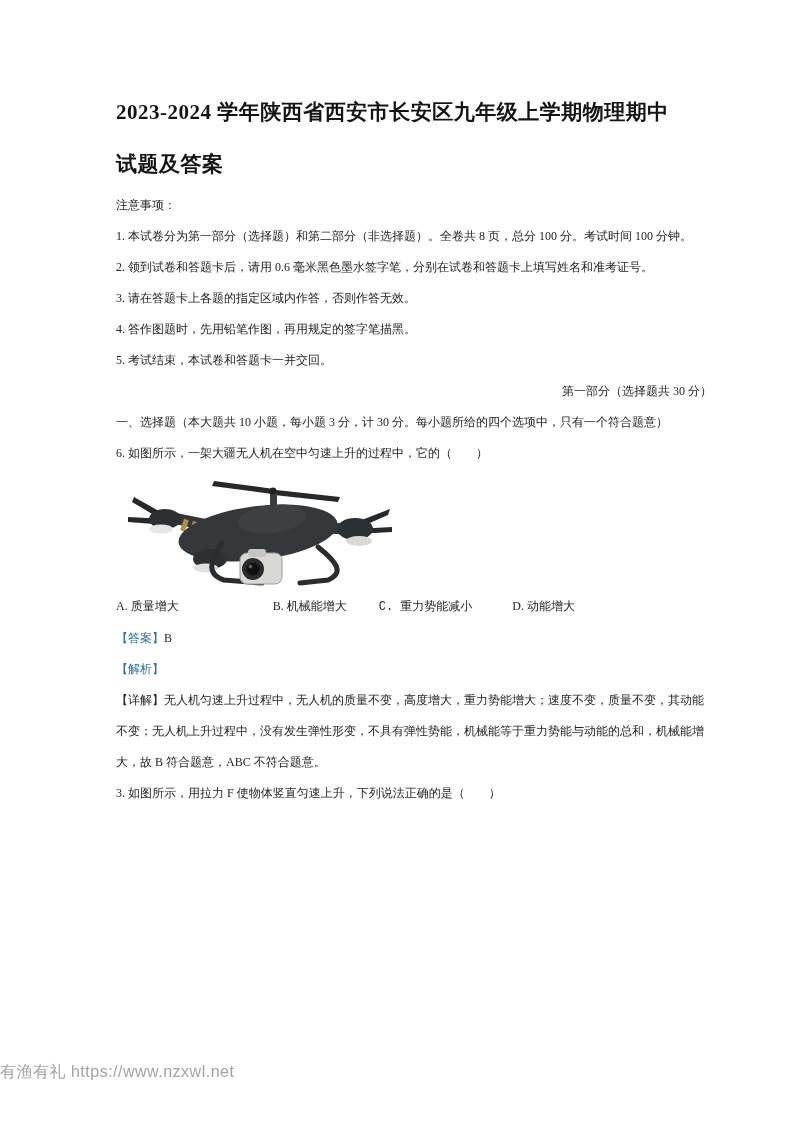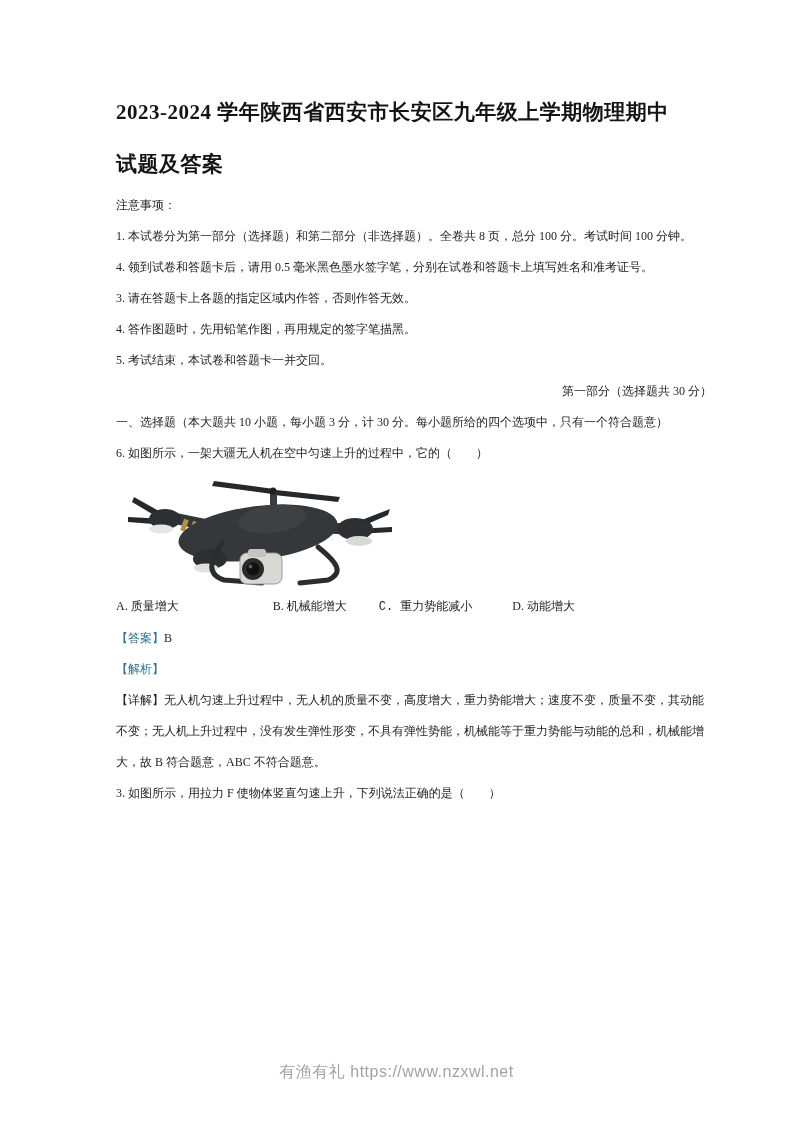--- a/index.html
+++ b/index.html
@@ -14,35 +14,35 @@
   }
   .line{margin:0;font-size:12px;line-height:31px;color:#242424;}
   .center{text-align:right;}
   .blue{color:#2d708f;}
   .figure{width:272px;height:118px;margin:2px 0 2px 6px;}
   .opts{width:596px;}
   .opt-a{margin-right:94px;}
   .opt-b{margin-right:32px;}
   .opt-c{margin-right:40px;font-family:Liberation Mono, monospace;}
   .footer{
-    position:absolute;left:0;right:0;top:1062px;text-align:center;
+    position:absolute;left:0;right:0;top:1062px;text-align:left;
     font-family:"Liberation Sans","DejaVu Sans",sans-serif;
     font-size:16px;color:#a3a3a3;letter-spacing:.5px;
   }
 </style>
 </head>
 <body>
 
 <div class="content">
 
   <h1 class="doc-title">2023-2024 学年陕西省西安市长安区九年级上学期物理期中试题及答案</h1>
 
   <p class="line">注意事项：</p>
   <p class="line">1. 本试卷分为第一部分（选择题）和第二部分（非选择题）。全卷共 8 页，总分 100 分。考试时间 100 分钟。</p>
-  <p class="line">4. 领到试卷和答题卡后，请用 0.5 毫米黑色墨水签字笔，分别在试卷和答题卡上填写姓名和准考证号。</p>
+  <p class="line">2. 领到试卷和答题卡后，请用 0.6 毫米黑色墨水签字笔，分别在试卷和答题卡上填写姓名和准考证号。</p>
   <p class="line">3. 请在答题卡上各题的指定区域内作答，否则作答无效。</p>
   <p class="line">4. 答作图题时，先用铅笔作图，再用规定的签字笔描黑。</p>
   <p class="line">5. 考试结束，本试卷和答题卡一并交回。</p>
 
   <p class="line center">第一部分（选择题共 30 分）</p>
   <p class="line">一、选择题（本大题共 10 小题，每小题 3 分，计 30 分。每小题所给的四个选项中，只有一个符合题意）</p>
 
   <p class="line">6. 如图所示，一架大疆无人机在空中匀速上升的过程中，它的（　　）</p>
 
   <div class="figure">

